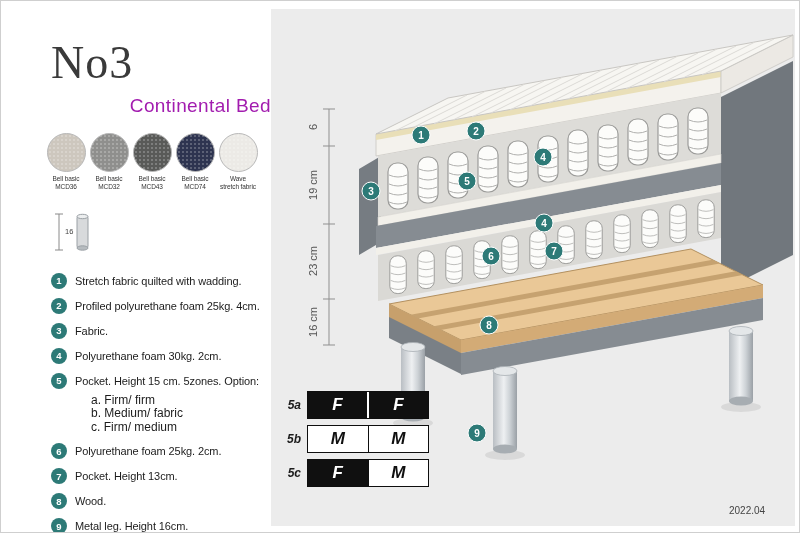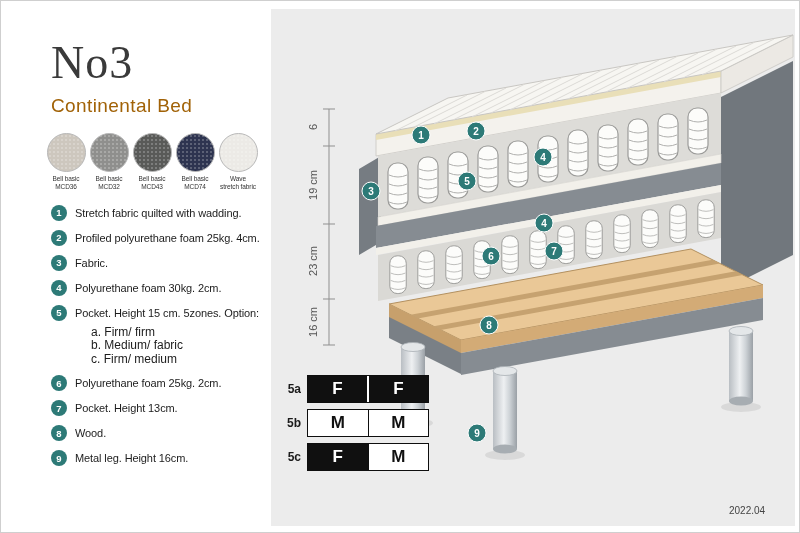--- a/index.html
+++ b/index.html
@@ -1,41 +1,41 @@
 <!DOCTYPE html>
 <html><head>
 <meta charset="utf-8">
 <style>
   html,body{margin:0;padding:0;background:#ffffff;font-family:"Liberation Sans",sans-serif;}
   .page{position:relative;width:800px;height:533px;background:#ffffff;border:1px solid #cfcfcf;box-sizing:border-box;overflow:hidden;}
 
   
   .left{position:absolute;left:0;top:0;width:270px;height:533px;background:#ffffff;box-sizing:border-box;padding:10px 0 0 50px;margin-top:28px;}
   .title{font-family:"Liberation Serif",serif;font-size:46px;line-height:1.05;color:#3a3a3a;letter-spacing:1px;}
-  .subtitle{margin-top:8px;font-size:19px;color:#a16207;letter-spacing:.4px;}
+  .subtitle{margin-top:8px;font-size:19px;color:#a21caf;letter-spacing:.4px;text-align:right;}
 
   .swatches{margin-top:16px;display:flex;gap:1px;margin-left:-6px;}
   .swatch-wrap{width:42px;display:flex;flex-direction:column;align-items:center;}
   .swatch{width:37px;height:37px;border-radius:50%;border:1px solid #b9b9b9;
           background-image:radial-gradient(rgba(255,255,255,.22) 1px, transparent 1px);background-size:4px 4px;}
   .slabel{margin-top:3px;font-size:6.5px;line-height:1.2;color:#333;text-align:center;letter-spacing:-.1px;}
 
   .leg-icon{margin-top:18px;}
 
   .legend{margin-top:14px;}
   .lrow{display:flex;align-items:flex-start;gap:8px;margin-bottom:9px;white-space:nowrap;}
   .badge{width:16px;height:16px;border-radius:50%;background:#2d7a77;color:#fff;font-size:9.5px;font-weight:bold;
          display:inline-flex;align-items:center;justify-content:center;flex-shrink:0;}
   .ltext{font-size:11px;color:#1c1c1c;letter-spacing:-.1px;padding-top:2px;}
   .lopts{margin:-4px 0 9px 40px;font-size:12px;line-height:13.5px;color:#1c1c1c;}
 
   
   .right{position:absolute;left:270px;top:8px;width:524px;height:517px;background:#ececec;}
 
-  .firmness{position:absolute;left:8px;top:366px;}
+  .firmness{position:absolute;left:8px;top:382px;font-style:italic;}
   .frow{display:flex;align-items:center;margin-bottom:6px;}
   .flabel{width:22px;font-size:12px;font-weight:bold;color:#1c1c1c;text-align:right;margin-right:6px;}
   .fbox{display:flex;width:120px;height:26px;border:1px solid #0e0e0e;background:#fff;}
   .fcell{flex:1;display:flex;align-items:center;justify-content:center;font-size:17px;font-weight:bold;}
   .fcell[data-variant="dark"]{background:#101010;color:#ffffff;}
   .fcell[data-variant="light"]{background:#ffffff;color:#101010;}
   .fcell + .fcell{border-left:1px solid #0e0e0e;}
   .fcell[data-variant="dark"] + .fcell[data-variant="dark"]{border-left:2px solid #ffffff;}
 
   .version{position:absolute;left:458px;top:496px;font-size:10px;color:#444;}
@@ -71,20 +71,31 @@
         <div class="slabel">
           <span>Bell basic</span><br><span>MCD74</span></div>
       </div>
       <div class="swatch-wrap">
         <div class="swatch" style="background-color: rgb(236, 234, 230);"></div>
         <div class="slabel">
           <span>Wave</span><br><span>stretch fabric</span></div>
       </div>
     </div>
 
+    <div class="leg-icon">
+      <svg width="46" height="46" viewBox="0 0 46 46">
+        <line x1="8" y1="5" x2="8" y2="41" stroke="#8a8a8a" stroke-width="1"></line>
+        <line x1="4" y1="5" x2="12" y2="5" stroke="#8a8a8a" stroke-width="1"></line>
+        <line x1="4" y1="41" x2="12" y2="41" stroke="#8a8a8a" stroke-width="1"></line>
+        <text x="14" y="25" font-size="7.5" fill="#444">16</text>
+        <rect x="26" y="7" width="11" height="32" rx="2" fill="#d8dadc" stroke="#9aa0a5" stroke-width="1"></rect>
+        <ellipse cx="31.5" cy="7.5" rx="5.5" ry="2.2" fill="#eceeef" stroke="#9aa0a5" stroke-width="1"></ellipse>
+        <ellipse cx="31.5" cy="39" rx="5.5" ry="2.2" fill="#b6bbbf" stroke="#9aa0a5" stroke-width="1"></ellipse>
+      </svg>
+    </div>
 
     <div class="legend">
       <div class="lrow">
         <span class="badge">1</span>
         <span class="ltext">Stretch fabric quilted with wadding.</span>
       </div>
       <div class="lrow">
         <span class="badge">2</span>
         <span class="ltext">Profiled polyurethane foam 25kg. 4cm.</span>
       </div>

